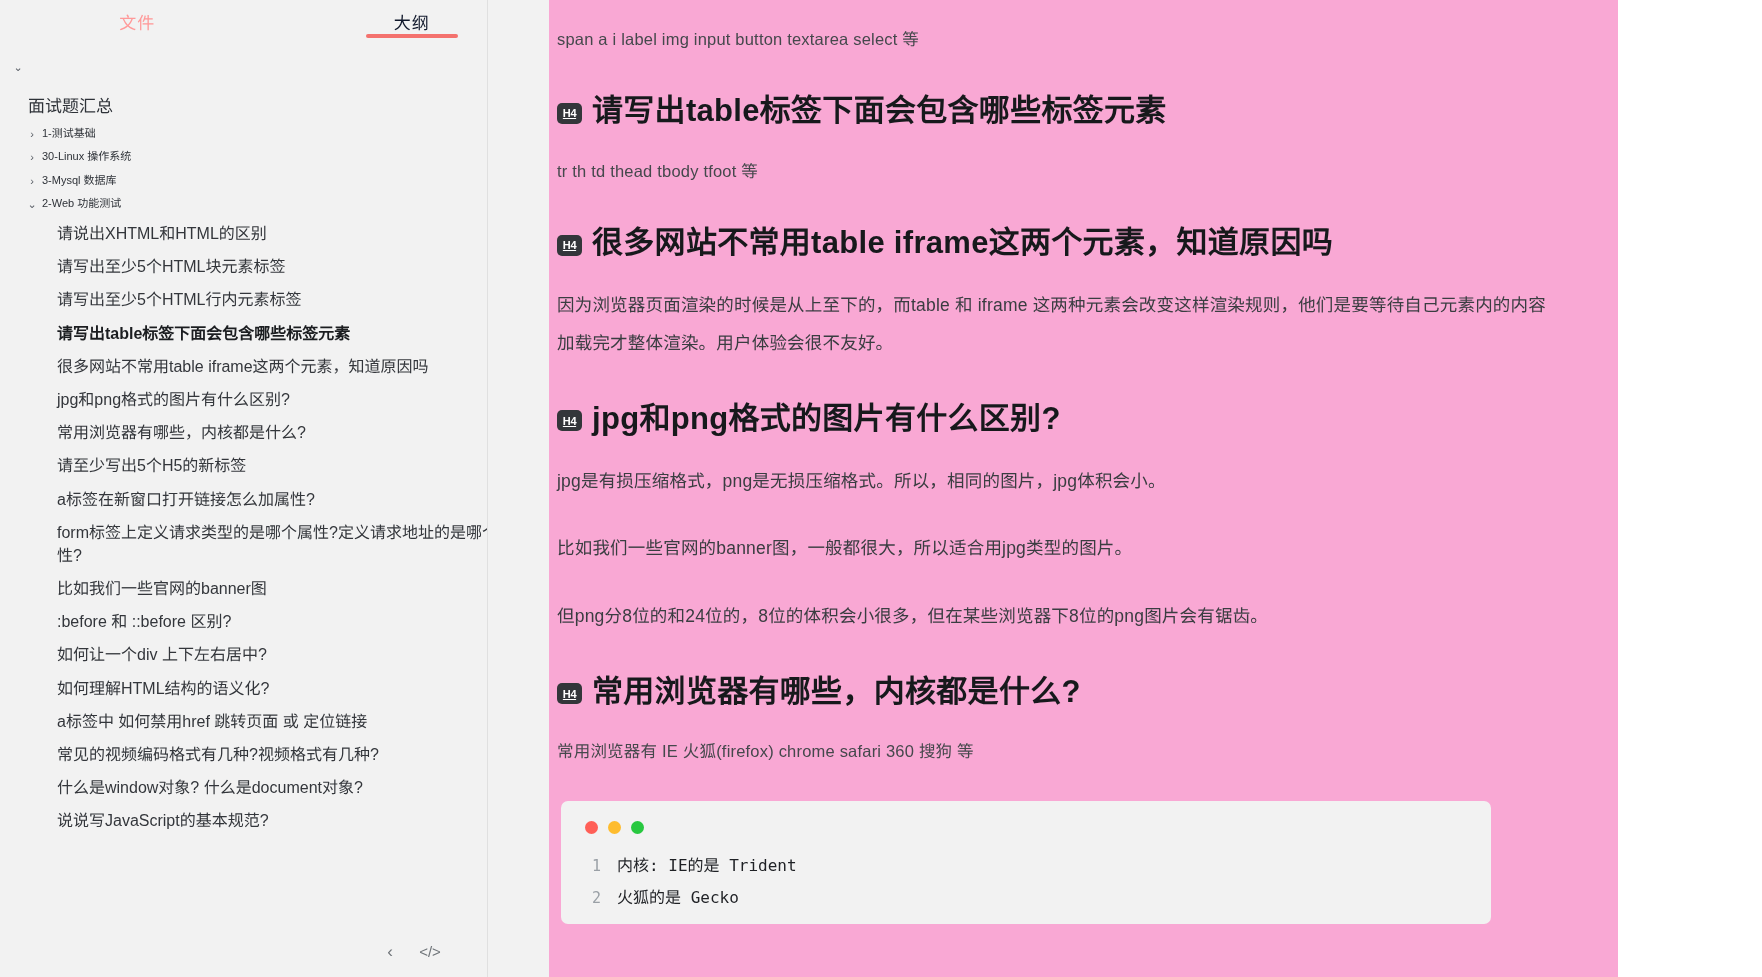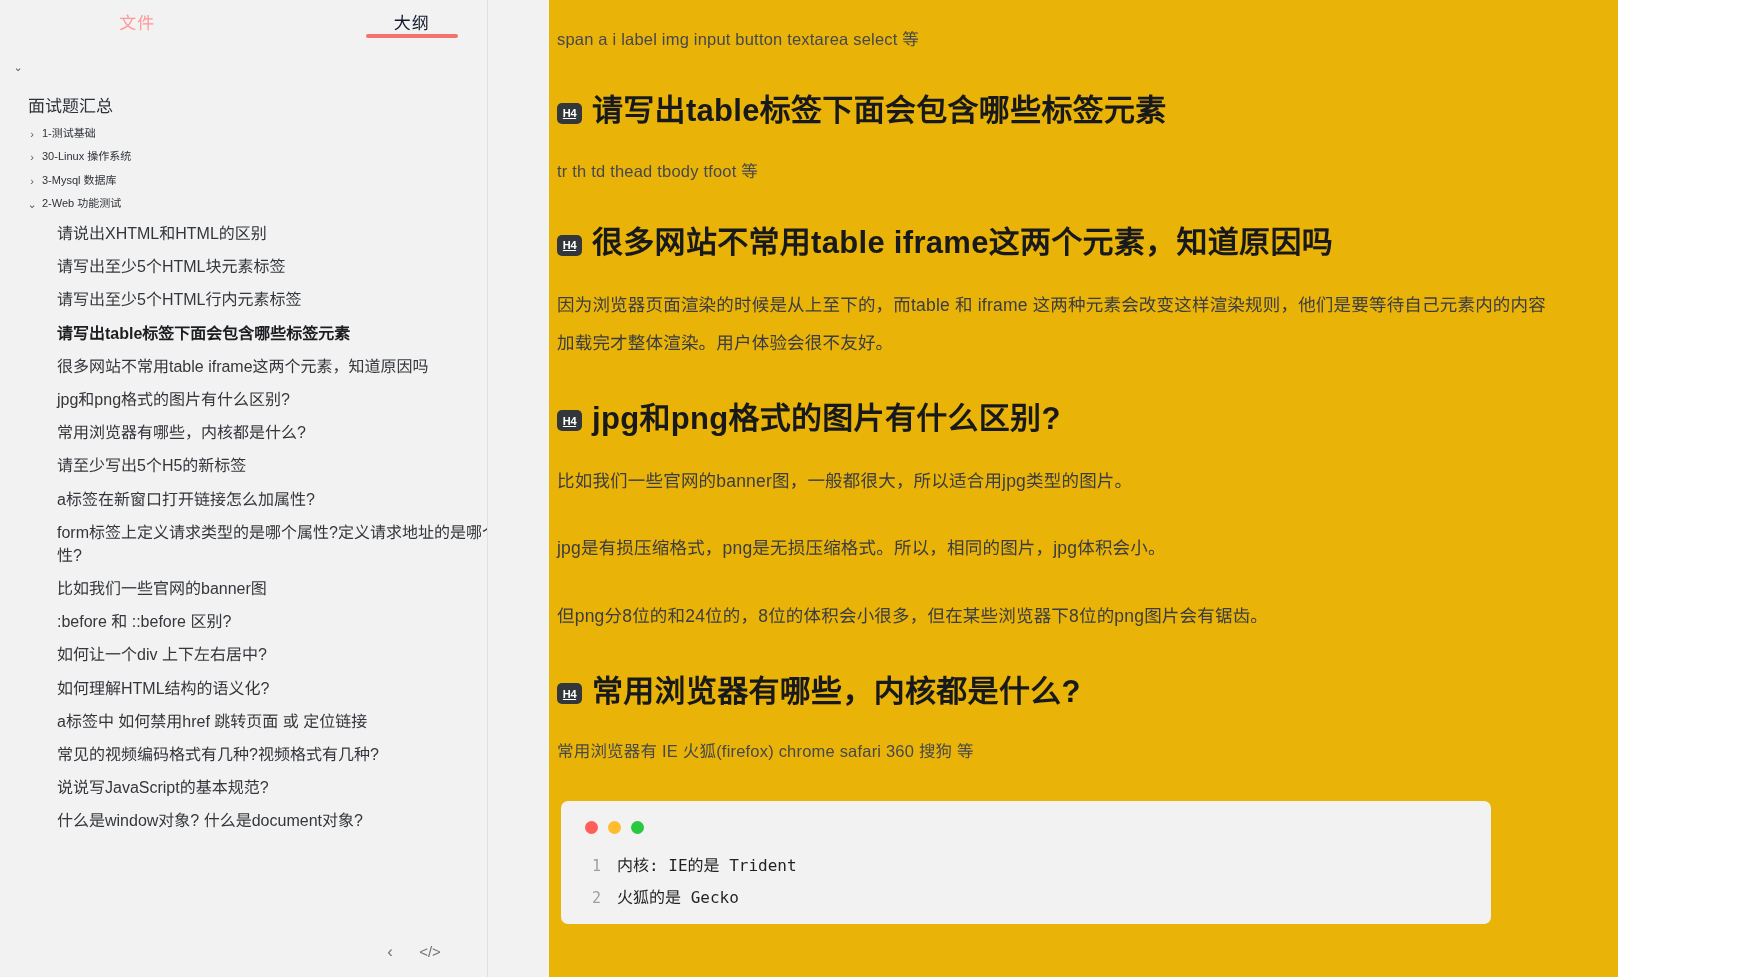--- a/index.html
+++ b/index.html
@@ -148,21 +148,21 @@
     position: absolute;
     top: 0; right: 0;
     width: 61px; height: 977px;
     background: #f2f2f2;
   }
 
   
   .main {
     flex: 1 1 auto;
     height: 977px;
-    background: #eab308;
+    background: #f9a8d4;
     overflow: hidden;
     position: relative;
   }
   .doc {
     padding: 24px 60px 0 8px;
     max-width: 1080px;
   }
   .para {
     color: #3c3f43;
     font-size: 17px;
@@ -339,24 +339,24 @@
         <div class="node lvl2">
           <span class="node-label wrap">如何理解HTML结构的语义化?</span>
         </div>
         <div class="node lvl2">
           <span class="node-label wrap">a标签中 如何禁用href 跳转页面 或 定位链接</span>
         </div>
         <div class="node lvl2">
           <span class="node-label wrap">常见的视频编码格式有几种?视频格式有几种?</span>
         </div>
         <div class="node lvl2">
+          <span class="node-label wrap">什么是window对象? 什么是document对象?</span>
+        </div>
+        <div class="node lvl2">
           <span class="node-label wrap">说说写JavaScript的基本规范?</span>
-        </div>
-        <div class="node lvl2">
-          <span class="node-label wrap">什么是window对象? 什么是document对象?</span>
         </div>
 
       </div>
       <div class="outline-scrollbar"></div>
     </div>
 
     <div class="sidebar-rightgap"></div>
     <div class="sidebar-divider"></div>
 
     <div class="sidebar-footer">
@@ -386,22 +386,22 @@
         <span>很多网站不常用table  iframe这两个元素，知道原因吗</span>
       </h4>
 
       <p class="para body">因为浏览器页面渲染的时候是从上至下的，而table 和 iframe 这两种元素会改变这样渲染规则，他们是要等待自己元素内的内容加载完才整体渲染。用户体验会很不友好。</p>
 
       <h4 class="heading">
         <span class="h4badge">H4</span>
         <span>jpg和png格式的图片有什么区别?</span>
       </h4>
 
+      <p class="para body"> jpg是有损压缩格式，png是无损压缩格式。所以，相同的图片，jpg体积会小。</p>
       <p class="para body">比如我们一些官网的banner图，一般都很大，所以适合用jpg类型的图片。</p>
-      <p class="para body"> jpg是有损压缩格式，png是无损压缩格式。所以，相同的图片，jpg体积会小。</p>
       <p class="para body">但png分8位的和24位的，8位的体积会小很多，但在某些浏览器下8位的png图片会有锯齿。</p>
 
       <h4 class="heading">
         <span class="h4badge">H4</span>
         <span>常用浏览器有哪些，内核都是什么?</span>
       </h4>
 
       <p class="para mono-ish">常用浏览器有 IE 火狐(firefox)  chrome safari  360 搜狗 等</p>
 
       <div class="codeblock">

